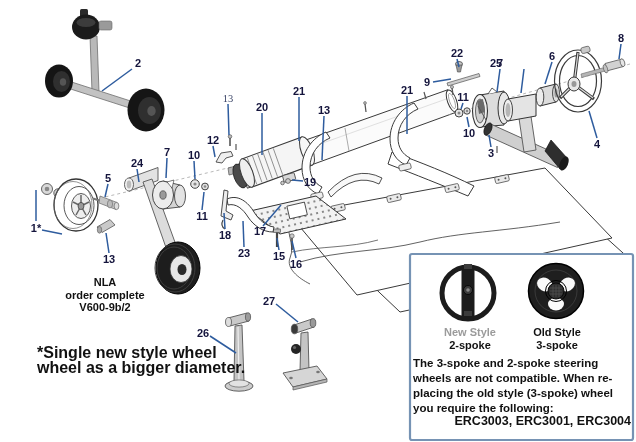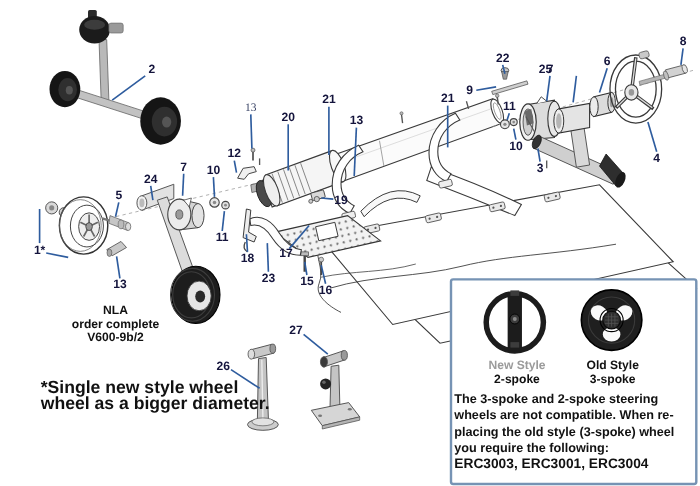--- a/index.html
+++ b/index.html
@@ -28,21 +28,21 @@
   .ib-label {
     position:absolute; transform:translateX(-50%); width:90px; text-align:center;
     font-weight:bold; font-size:11px; color:#111; z-index:3;
   }
   .ib-label.muted { color:var(--muted,#9b9b9b); }
   .ib-body {
     position:absolute; left:413px; top:356px; width:218px; 
     font-weight:bold; font-size:11.5px; line-height:15px; color:#111; z-index:3;
   }
   .ib-erc {
-    position:absolute; left:413px; top:414px; width:218px; text-align:left;
+    position:absolute; left:413px; top:414px; width:218px; text-align:right;
     font-weight:bold; font-size:12.5px; color:#111; z-index:3;
   }
 </style>
 </head>
 <body>
 
 <div id="stage">
 
 <svg id="art" width="636" height="442" viewBox="0 0 636 442">
   <defs>

